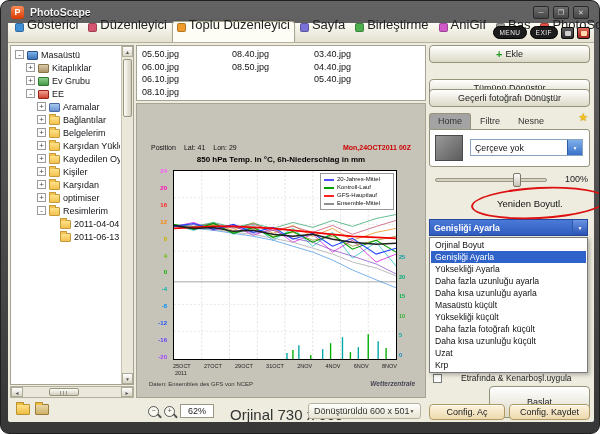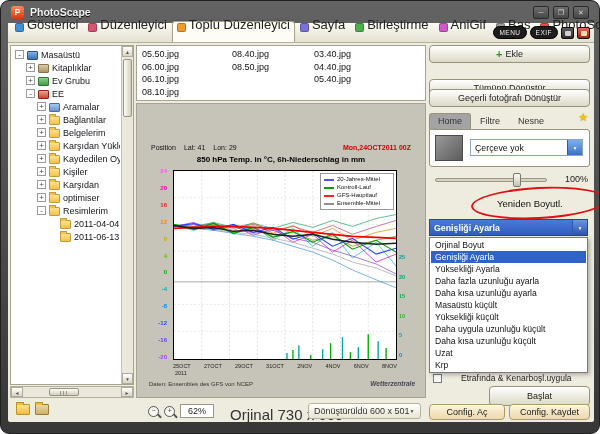--- a/index.html
+++ b/index.html
@@ -90,21 +90,21 @@
   .slider-track{position:absolute;left:8px;top:133px;width:112px;height:4px;background:#d6d3c2;border:1px solid #9a9786;border-radius:2px}
   .slider-knob{position:absolute;left:86px;top:128px;width:8px;height:14px;background:linear-gradient(#fdfdfd,#c6c3b4);border:1px solid #7c7968;border-radius:2px}
   .slider-val{position:absolute;right:4px;top:129px;font-size:9px;color:#222}
   .resize-title{position:absolute;left:70px;top:153px;font-size:9.5px;color:#111}
   .red-ellipse{position:absolute;left:44px;top:142px;width:136px;height:32px;border:2.5px solid #dd1111;border-radius:50%;transform:rotate(-3deg);pointer-events:none;z-index:5}
   .rlist{position:absolute;left:2px;right:4px;top:192px;background:#fff;border:1px solid #7a7a7a;box-shadow:2px 2px 4px rgba(0,0,0,.25);z-index:4;padding:1px}
   .opt{font-size:8.6px;color:#111;height:12px;line-height:12px;padding-left:4px;white-space:nowrap;overflow:hidden}
   .opt.sel{background:#2f63c9;color:#fff}
   .margin-row{position:absolute;left:6px;top:328px;display:flex;align-items:center;gap:19px;font-size:8.5px;color:#222;white-space:nowrap}
   .cbox{width:9px;height:9px;background:#fff;border:1px solid #7a7a7a;flex:none}
-  .pbtn.start{left:62px;top:341px;height:20px}
+  .pbtn.start{left:62px;top:341px;height:32px}
   .pbtn.cfg{top:359px;height:16px;background:linear-gradient(#fdf3dd,#ecd9ad);border-color:#b09a64}
   .pbtn.cfg.open{left:2px;right:auto;width:76px}
   .pbtn.cfg.save{left:82px;right:2px}
   
   .sb-folder{position:absolute;top:381px;width:14px;height:11px;background:linear-gradient(#ffe28a,#f0bc44);border:1px solid #bb9232;border-radius:1px}
   .sb-folder::before{content:"";position:absolute;left:-1px;top:-3px;width:6px;height:2px;background:#f0bc44;border:1px solid #bb9232;border-bottom:none;border-radius:1px 1px 0 0}
   .sb-folder.f1{left:8px}.sb-folder.f2{left:27px;background:linear-gradient(#e8d8a8,#cfb066);border-color:#9a7c3a}
   .mag{position:relative;width:11px;height:11px;border:1.5px solid #555;border-radius:50%;font-size:7px;line-height:8px;text-align:center;color:#555;background:#fbfaf2}
   .mag::after{content:"";position:absolute;width:5px;height:1.5px;background:#555;right:-4px;bottom:-1px;transform:rotate(45deg)}
   .sb-zoom{position:absolute;left:140px;top:381px;display:flex;align-items:center;gap:5px}
@@ -414,21 +414,21 @@
         <span class="combo-btn">▼</span>
       </div>
       <div id="resize-list" class="rlist">
           <div class="opt">Orjinal Boyut</div>
           <div class="opt sel">Genişliği Ayarla</div>
           <div class="opt">Yüksekliği Ayarla</div>
           <div class="opt">Daha fazla uzunluğu ayarla</div>
           <div class="opt">Daha kısa uzunluğu ayarla</div>
           <div class="opt">Masaüstü küçült</div>
           <div class="opt">Yüksekliği küçült</div>
-          <div class="opt">Daha uygula uzunluğu küçült</div>
+          <div class="opt">Daha fazla fotoğrafı küçült</div>
           <div class="opt">Daha kısa uzunluğu küçült</div>
           <div class="opt">Uzat</div>
           <div class="opt">Krp</div>
         </div>
 
       <div class="margin-row">
         <span class="cbox"></span>
         <span>Etrafında &amp; Kenarboşl.uygula</span>
       </div>
 

